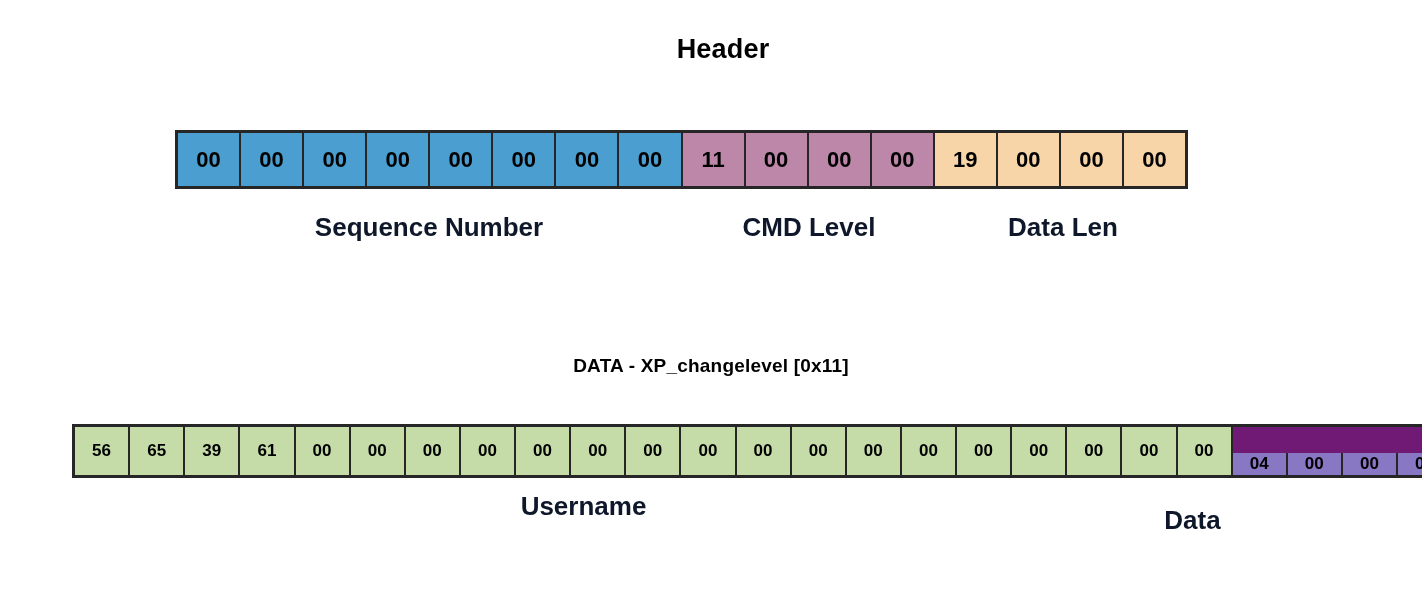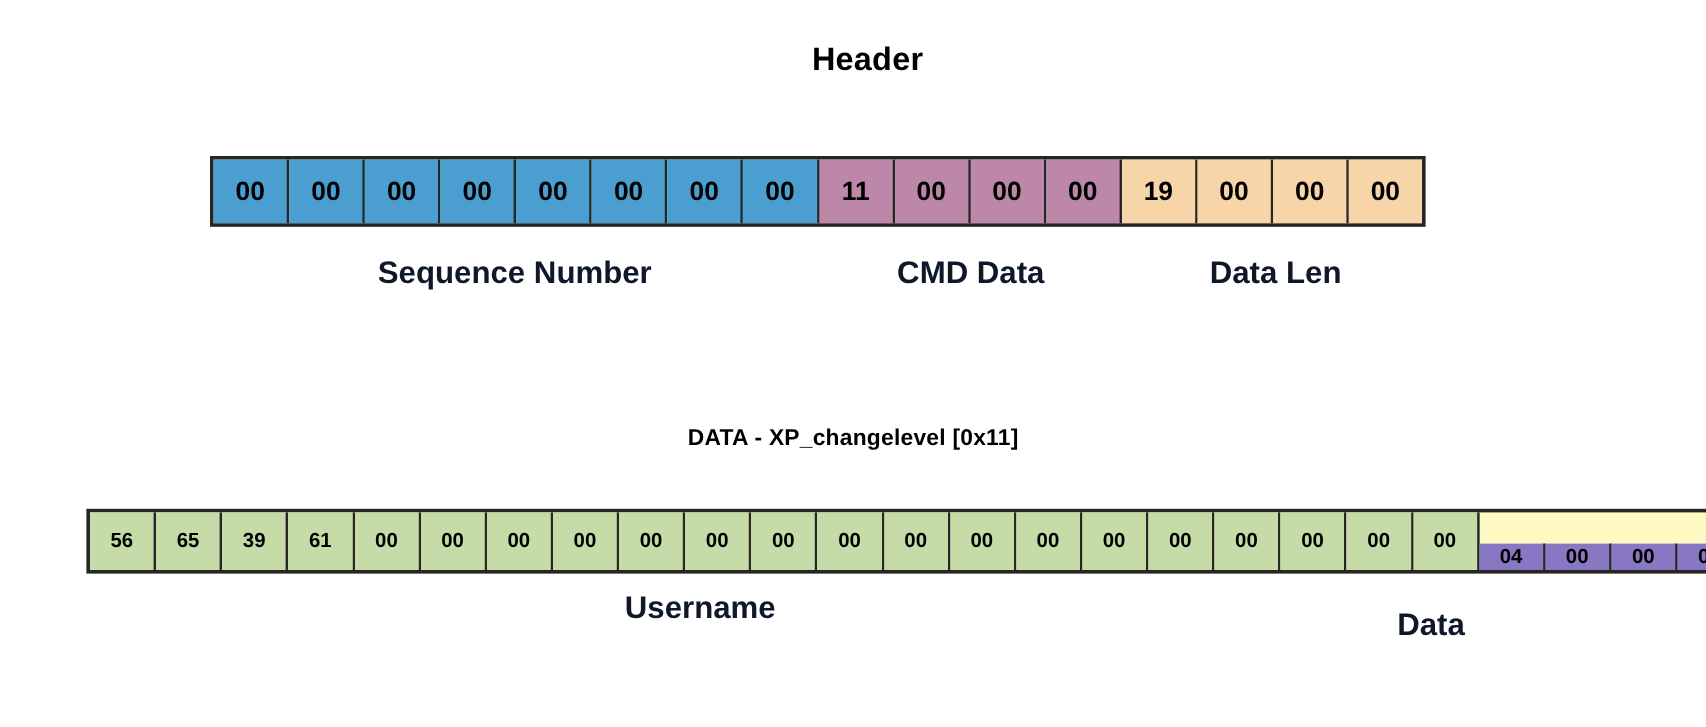--- a/index.html
+++ b/index.html
@@ -35,21 +35,21 @@
     top: 355px;
     font-size: 19px;
   }
 
   
   .byte-row {
     position: absolute;
     display: flex;
     box-sizing: border-box;
     border: 3px solid #262626;
-    background: #fef9c3;
+    background: #701a75;
   }
   #header-row {
     left: 175px;
     top: 130px;
     width: 1013px;
     height: 59px;
   }
   #data-row {
     left: 72px;
     top: 424px;
@@ -143,21 +143,21 @@
     <div class="byte-cell fill-cmd">00</div>
     <div class="byte-cell fill-cmd">00</div>
     <div class="byte-cell fill-len">19</div>
     <div class="byte-cell fill-len">00</div>
     <div class="byte-cell fill-len">00</div>
     <div class="byte-cell fill-len">00</div>
   </div>
 
 <div id="label-sequence-number" class="field-label">Sequence Number</div>
 
-<div id="label-cmd-type" class="field-label">CMD Data</div>
+<div id="label-cmd-type" class="field-label">CMD Level</div>
 
 <div id="label-data-len" class="field-label">Data Len</div>
 
 <div id="data-title" class="section-title">DATA - XP_changelevel [0x11]</div>
 
 <div id="data-row" class="byte-row">
     <div class="byte-cell fill-user">56</div>
     <div class="byte-cell fill-user">65</div>
     <div class="byte-cell fill-user">39</div>
     <div class="byte-cell fill-user">61</div>

